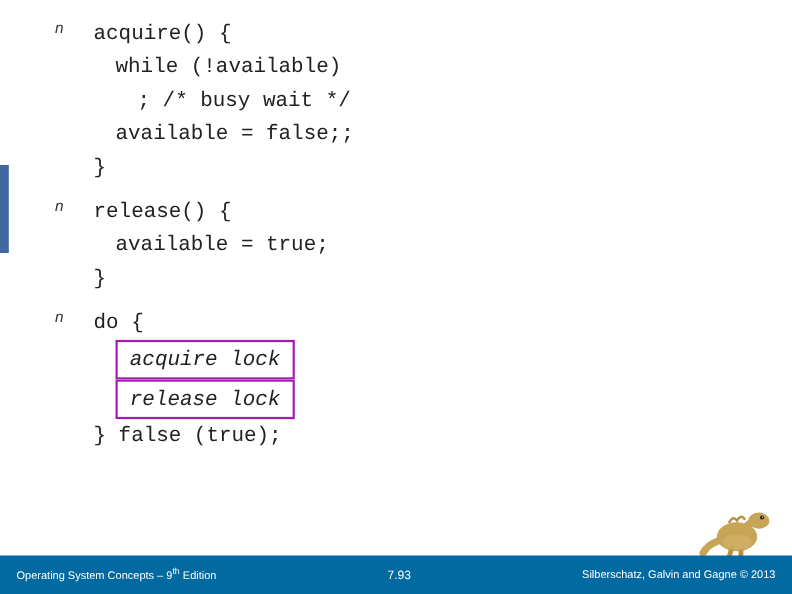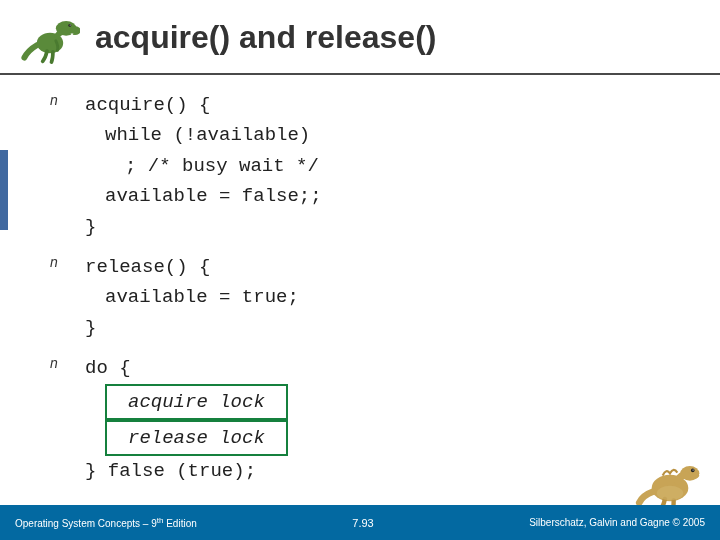--- a/index.html
+++ b/index.html
@@ -88,22 +88,22 @@
       padding-left: 20px;
     }
 
     .code-block .indent2 {
       padding-left: 40px;
     }
 
     
     .highlighted-box {
       display: inline-block;
-      border: 2px solid #15803d;
-      padding: 1px 21px;
+      border: 2px solid #a21caf;
+      padding: 1px 11px;
       font-style: italic;
       background: #ffffff;
     }
 
     
     .footer {
       position: absolute;
       bottom: 0;
       left: 0;
       right: 0;
@@ -146,48 +146,20 @@
     .dino-svg {
       width: 100%;
       height: 100%;
     }
   </style>
 </head>
 <body>
 
 <div class="slide-container">
 
-  <div class="header">
-
-    <div class="header-dino">
-      <svg viewBox="0 0 80 75" class="dino-svg" xmlns="http://www.w3.org/2000/svg">
-
-        <ellipse cx="40" cy="45" rx="18" ry="14" fill="#5a8a3a"></ellipse>
-
-        <ellipse cx="62" cy="25" rx="14" ry="10" fill="#5a8a3a"></ellipse>
-
-        <ellipse cx="74" cy="28" rx="8" ry="6" fill="#5a8a3a"></ellipse>
-
-        <circle cx="67" cy="21" r="2" fill="#222"></circle>
-        <circle cx="67.5" cy="20.5" r="0.7" fill="#fff"></circle>
-
-        <path d="M50 35 Q55 28 60 30" stroke="#5a8a3a" stroke-width="8" fill="none" stroke-linecap="round"></path>
-
-        <path d="M22 48 Q10 55 5 65" stroke="#5a8a3a" stroke-width="8" fill="none" stroke-linecap="round"></path>
-
-        <path d="M48 42 Q52 50 50 55" stroke="#4a7a30" stroke-width="4" fill="none" stroke-linecap="round"></path>
-
-        <path d="M36 56 Q34 65 30 70" stroke="#4a7a30" stroke-width="5" fill="none" stroke-linecap="round"></path>
-        <path d="M44 57 Q44 66 42 71" stroke="#4a7a30" stroke-width="5" fill="none" stroke-linecap="round"></path>
-
-        <path d="M68 32 L70 35 L72 32" fill="#ffffff"></path>
-      </svg>
-    </div>
-    <div class="header-title">acquire() and release()</div>
-  </div>
 
   <div class="left-accent"></div>
 
   <div class="content">
 
     <div class="bullet-item">
       <span class="bullet-n">n</span>
       <div class="code-block">
         <span class="line">acquire() {</span>
         <span class="line indent1">while (!available)</span>
@@ -245,16 +217,16 @@
 
       <ellipse cx="45" cy="52" rx="18" ry="10" fill="#d4b870" opacity="0.5"></ellipse>
     </svg>
   </div>
 
   <div class="footer">
     <span class="footer-left">
       Operating System Concepts – 9<sup>th</sup> Edition
     </span>
     <span class="footer-center">7.93</span>
-    <span class="footer-right">Silberschatz, Galvin and Gagne © 2005</span>
+    <span class="footer-right">Silberschatz, Galvin and Gagne © 2013</span>
   </div>
 
 </div>
 
 </body></html>

